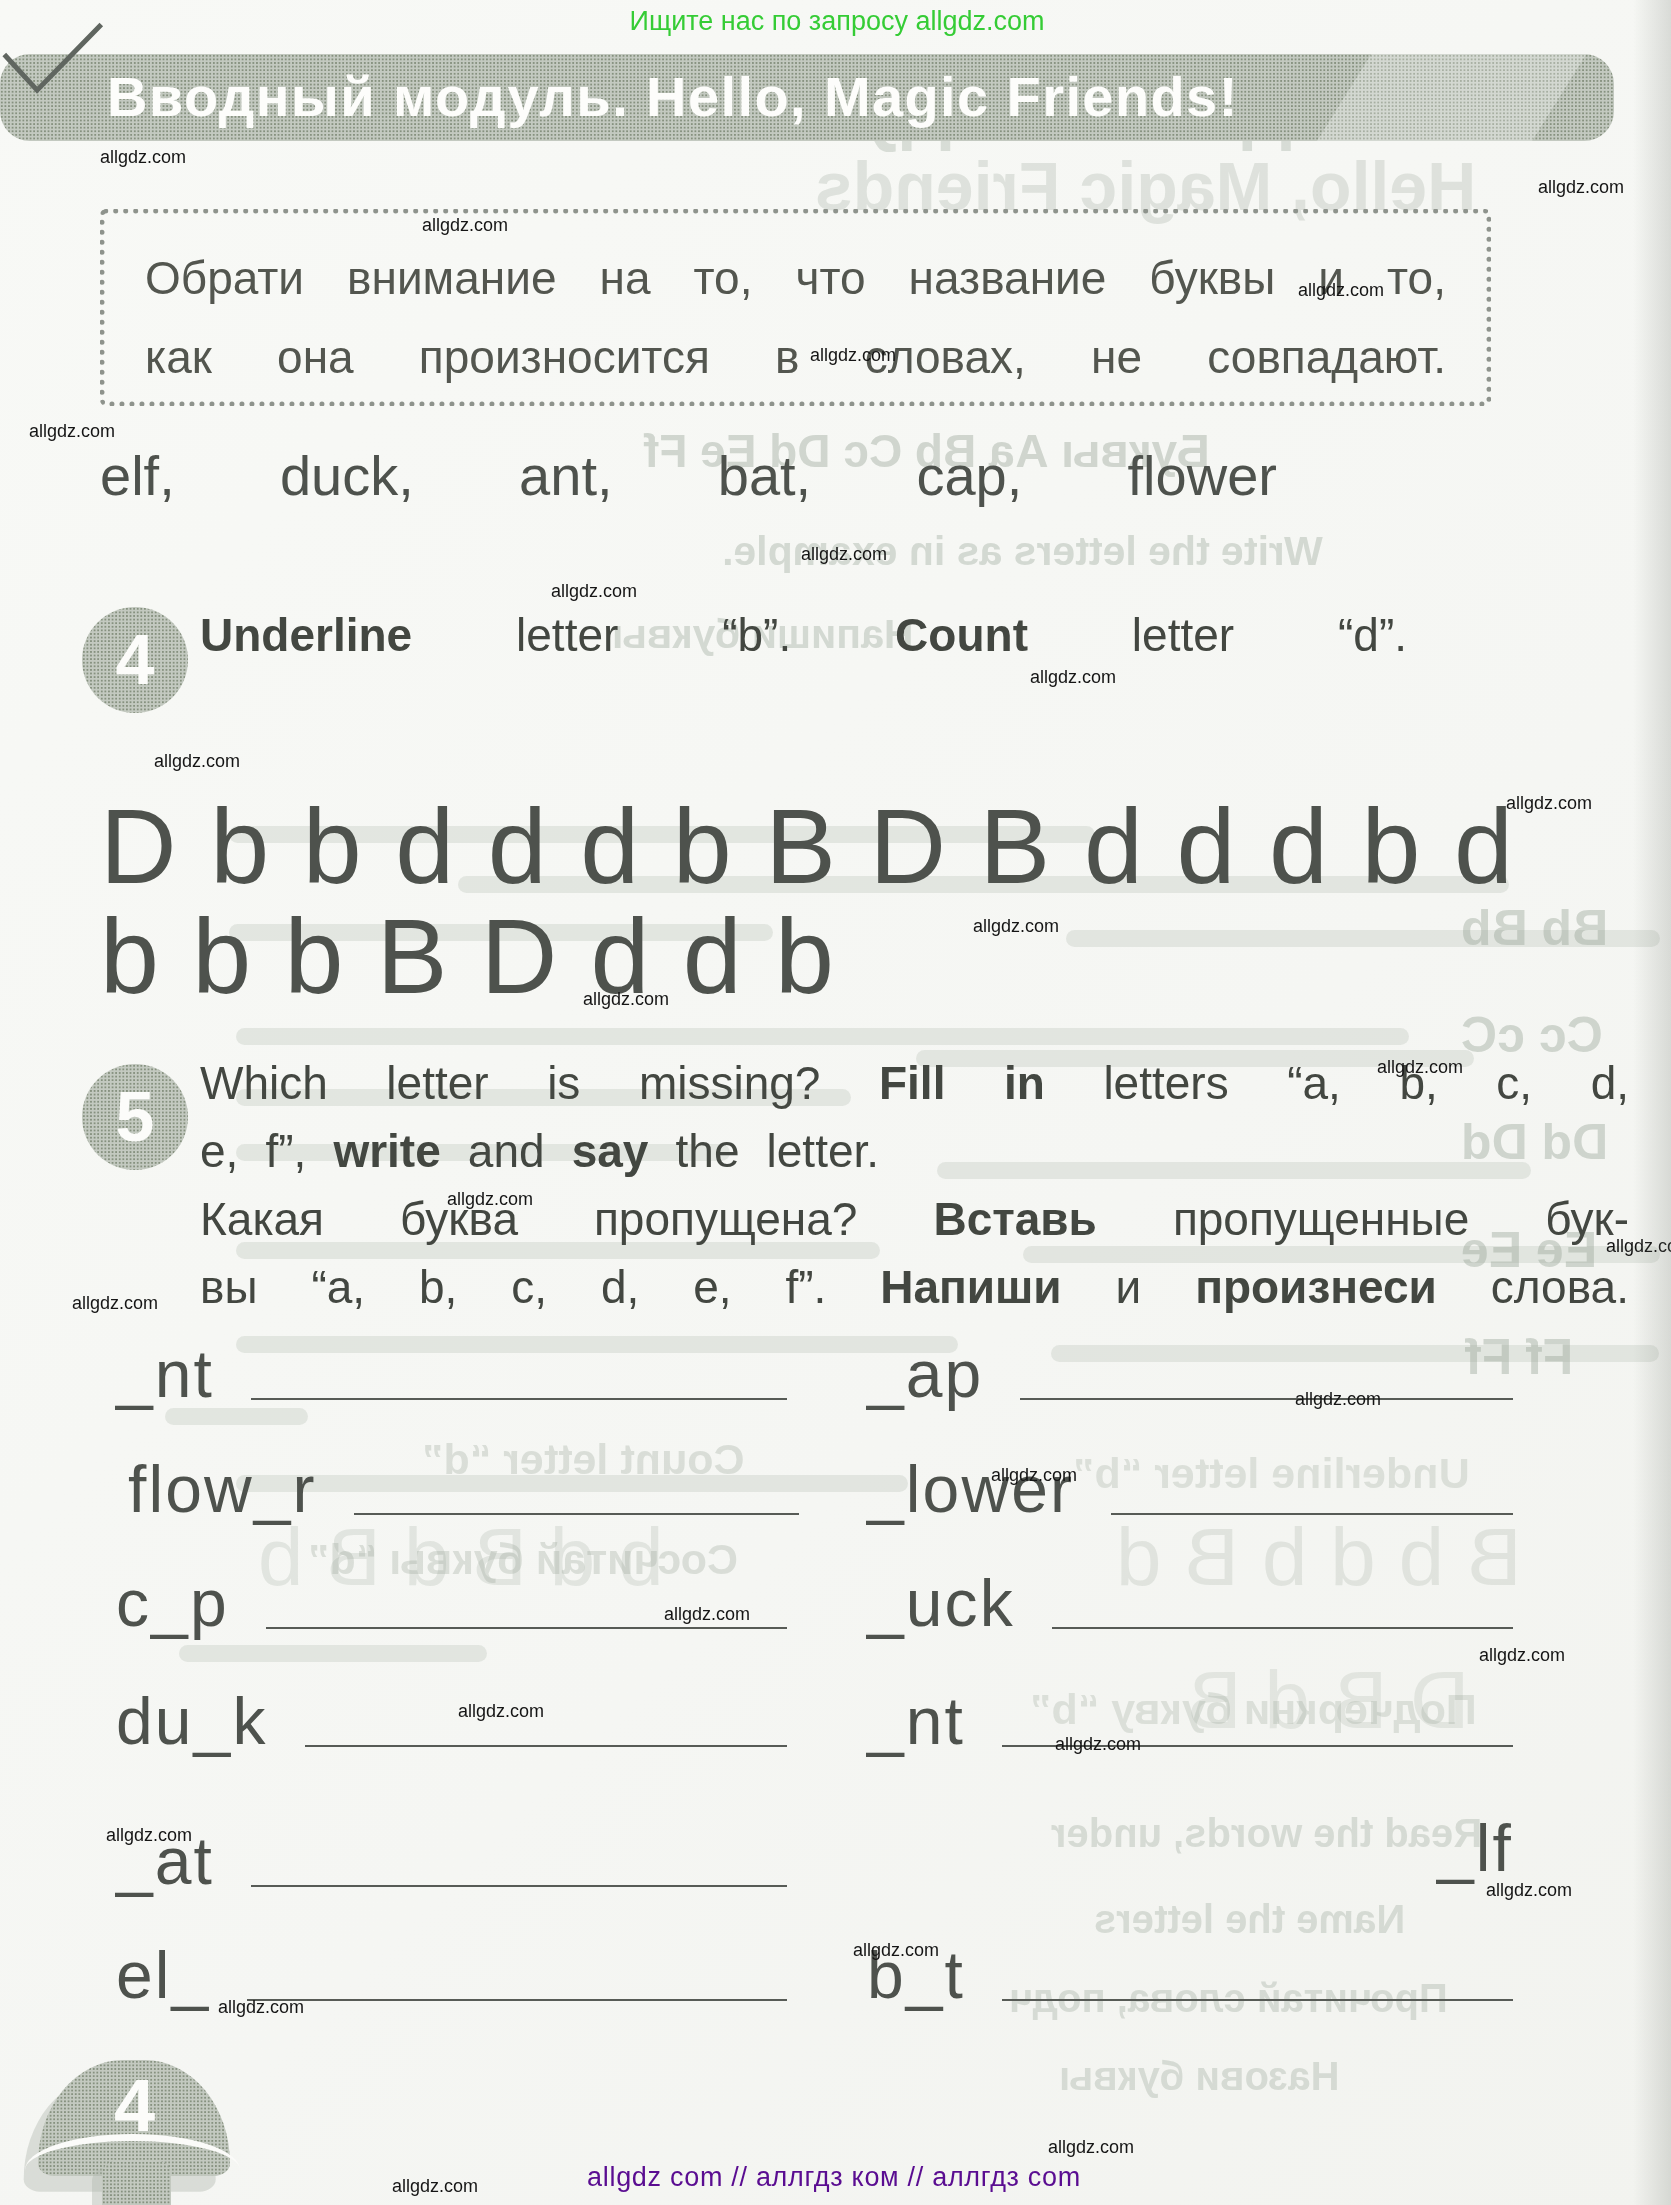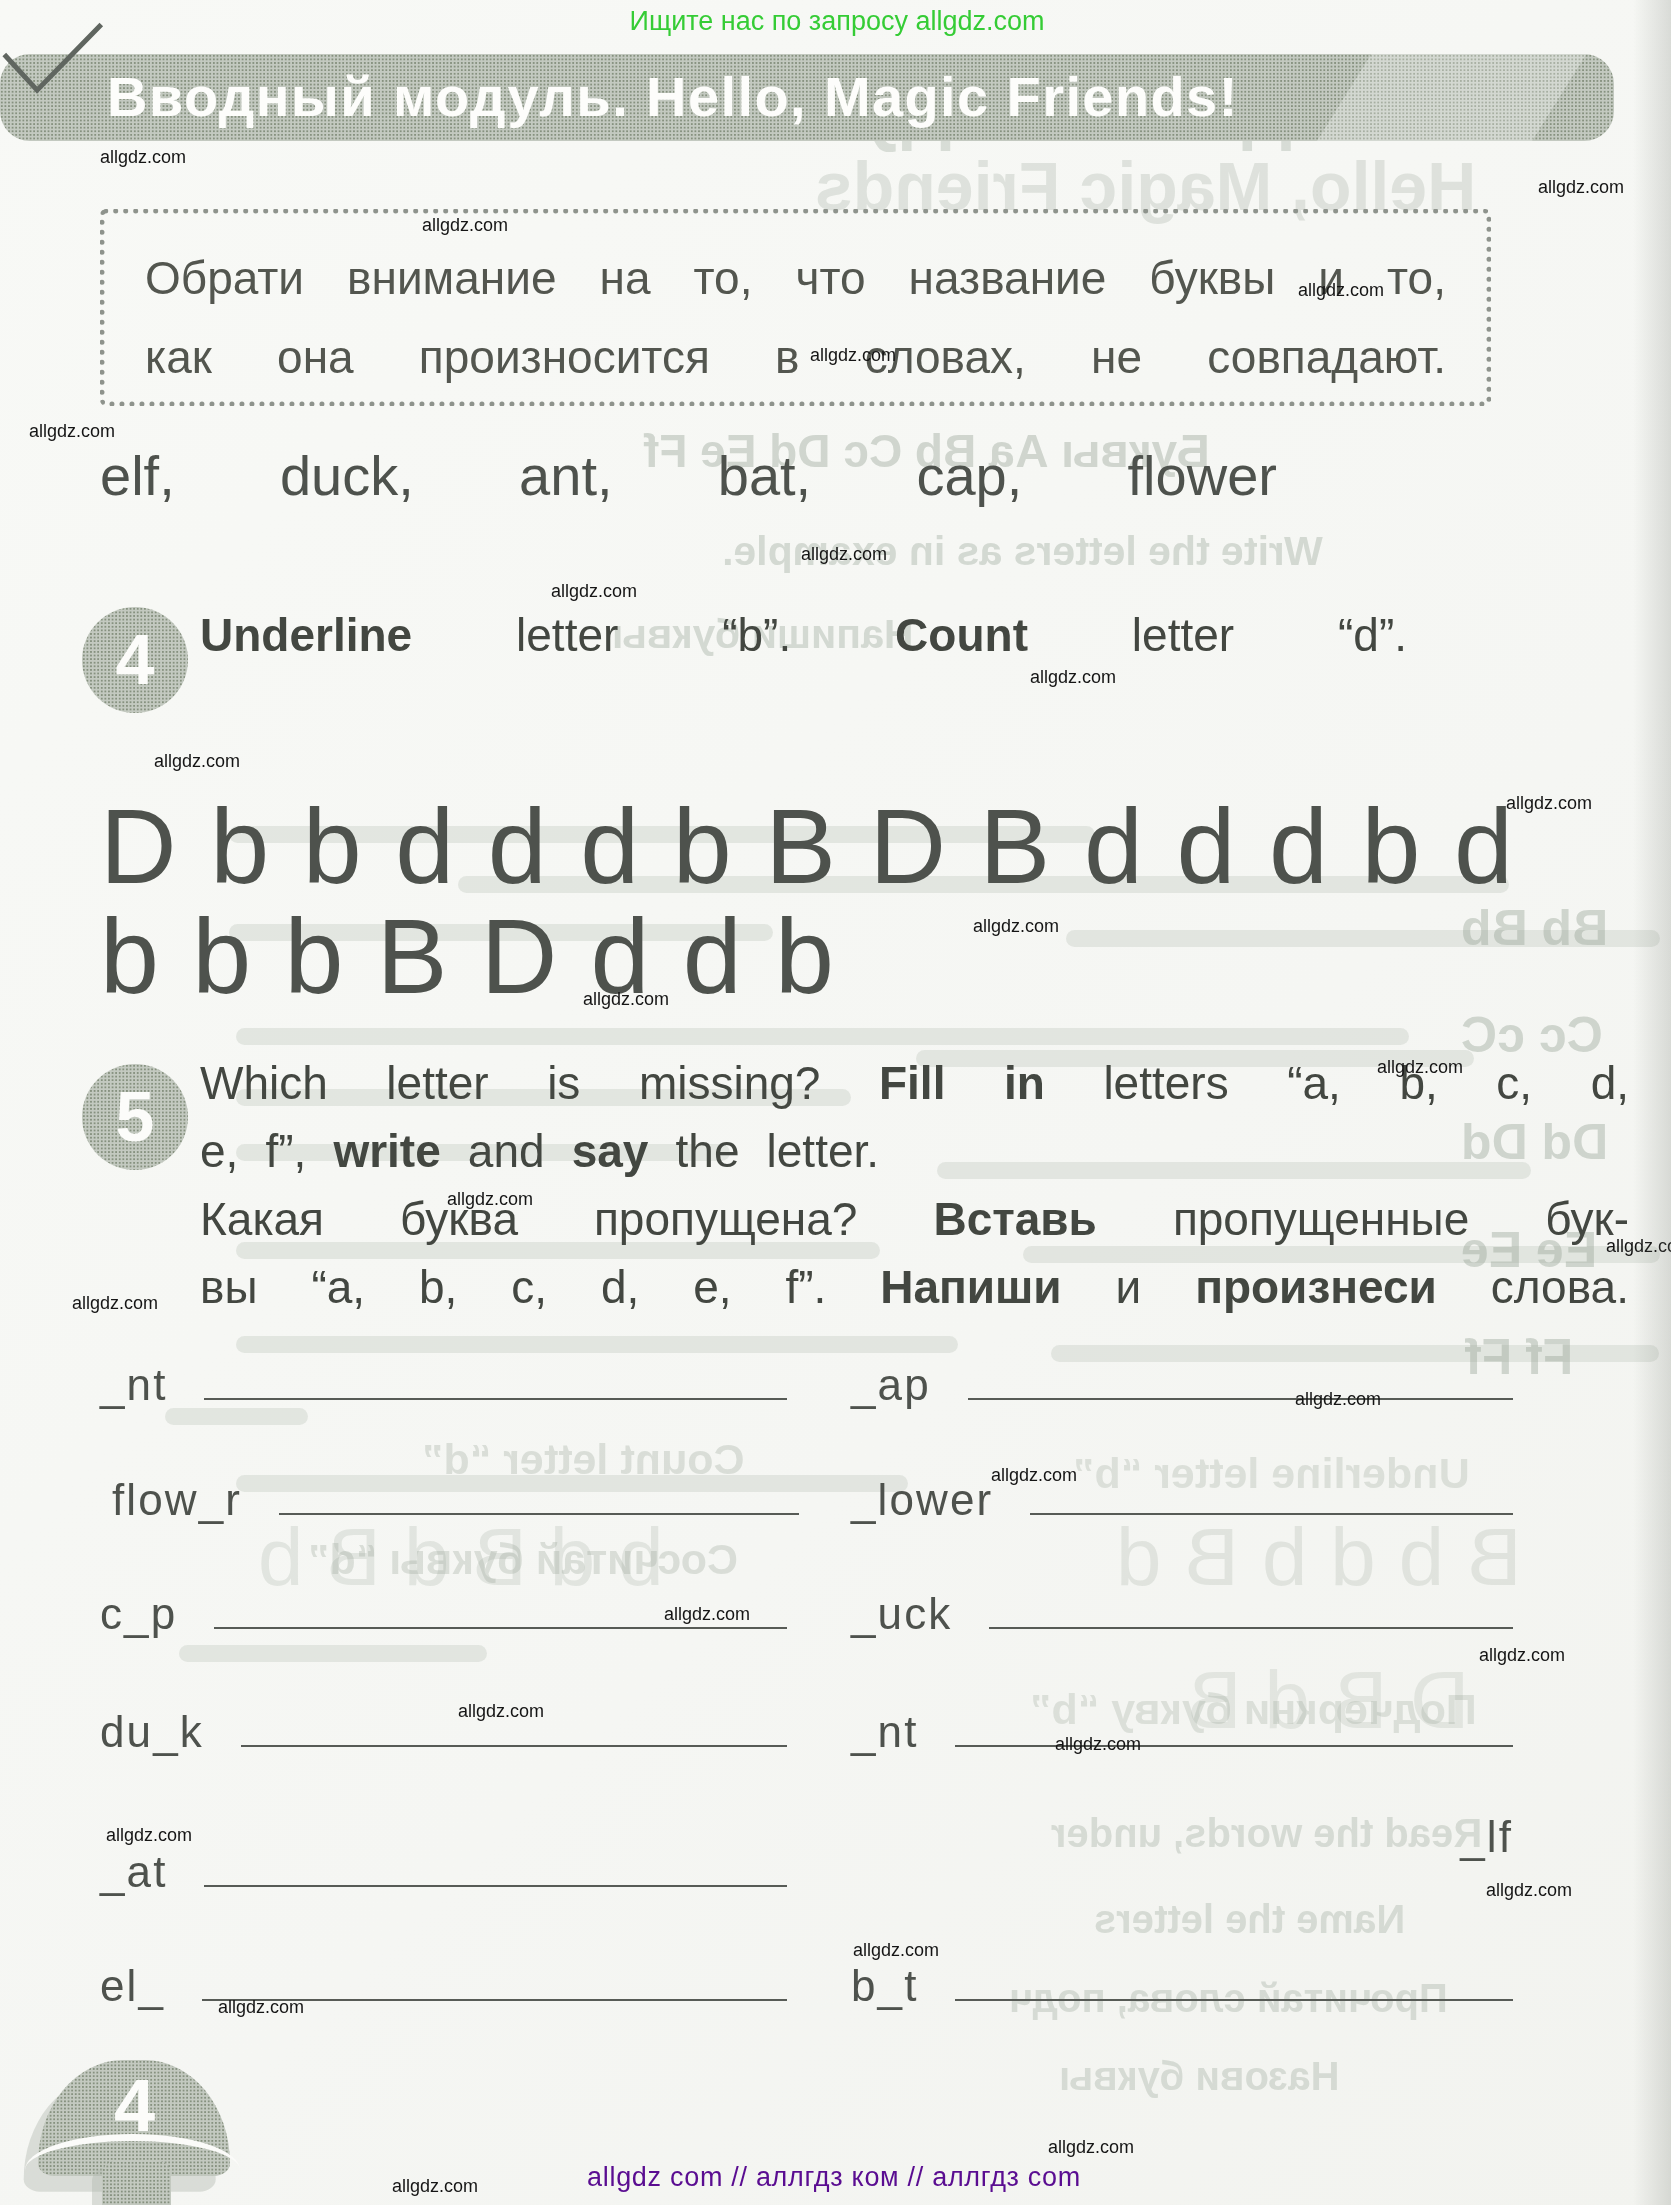--- a/index.html
+++ b/index.html
@@ -79,22 +79,23 @@
     font-size:106px;line-height:1.0;color:#4e524d;z-index:2;
   }
   #letters-row1{left:100px;top:793px;width:1413px;}
   #letters-row2{left:100px;top:903px;width:734px;}
   
   .fill-col{position:absolute;top:0;left:0;width:100%;height:100%;z-index:2;}
   .fill-row{
     position:absolute;display:flex;align-items:flex-end;height:79px;
   }
   .fill-word{
-    font-size:44px;letter-spacing:2.1px;color:#4e524d;line-height:1.0;
+    font-size:66px;letter-spacing:2.1px;color:#4e524d;line-height:1.0;
     white-space:nowrap;
+    margin-left:16px;
   }
   .answer-line{
     flex:1;margin-left:37px;margin-bottom:7.2px;
     border-bottom:2.9px solid #575b56;height:0;
   }
   
   .mushroom{position:absolute;left:18px;top:2054px;width:215px;height:151px;z-index:2;}
   .mush-cap{
     position:absolute;left:20px;top:5.7px;width:192px;height:116px;
     border-radius:97px 97px 18.6px 18.6px / 118px 118px 14.3px 14.3px;

